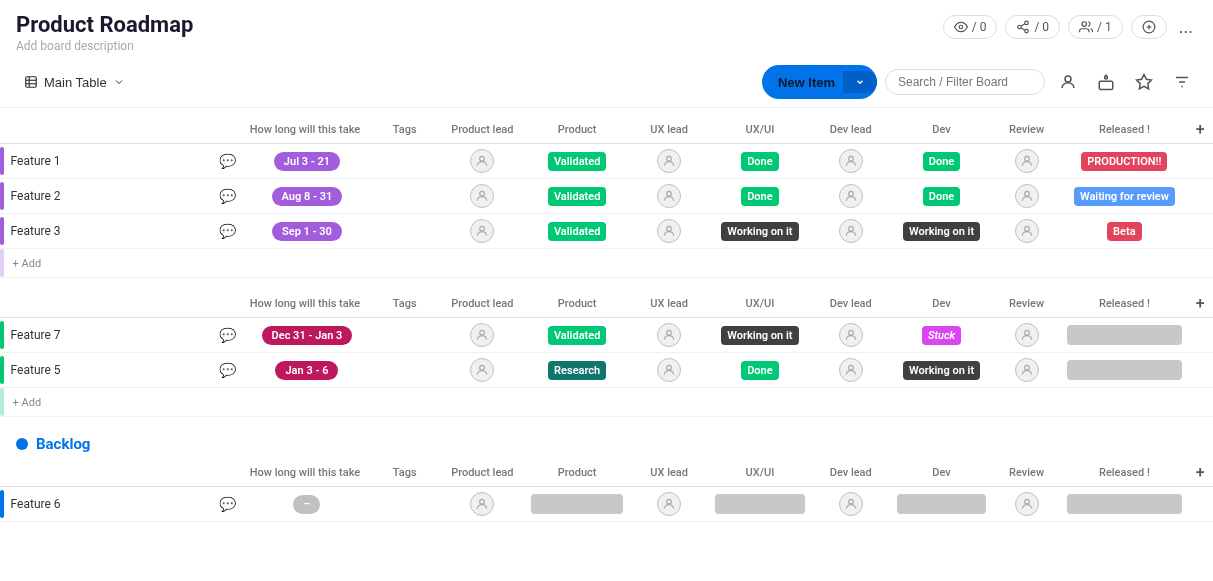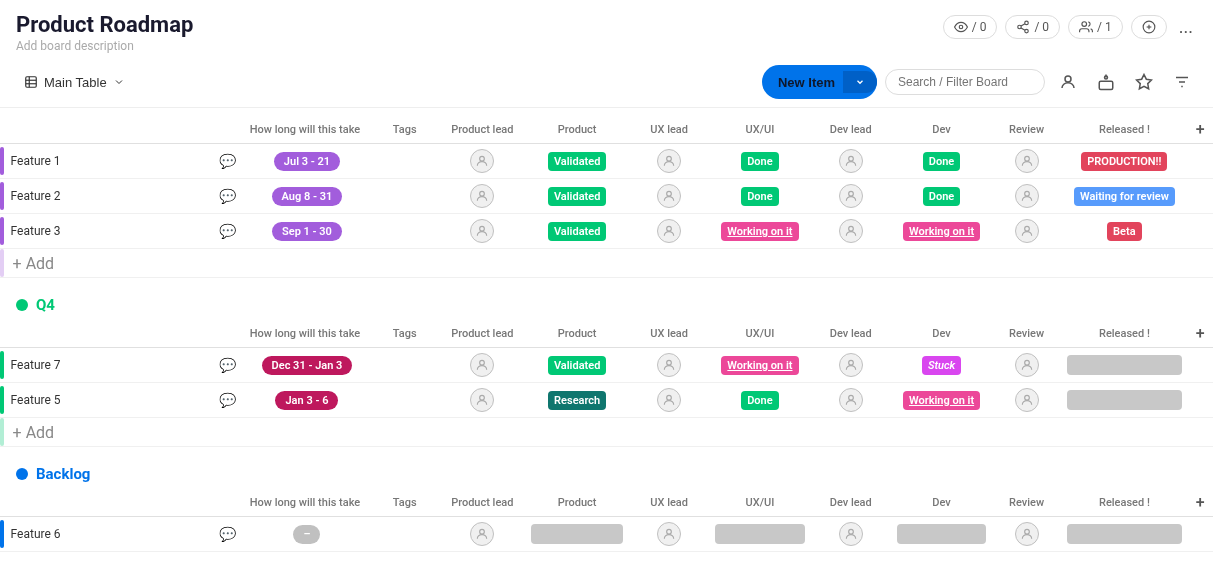--- a/index.html
+++ b/index.html
@@ -49,32 +49,32 @@
     .comment-icon { color: #c0c0c0; font-size: 14px; cursor: pointer; display: flex; justify-content: center; }
 
     .date-badge { border-radius: 20px; padding: 3px 10px; font-size: 11px; font-weight: 600; color: #fff; text-align: center; white-space: nowrap; cursor: pointer; }
     .date-purple { background: #a25ddc; }
     .date-green { background: #be185d; }
     .date-gray { background: #c0c0c0; }
 
     .status-badge { border-radius: 4px; padding: 3px 6px; font-size: 11px; font-weight: 600; color: #fff; text-align: center; white-space: nowrap; }
     .status-validated { background: #00c875; }
     .status-done { background: #00c875; }
-    .status-working { background: #ec4899; text-decoration: underline; }
+    .status-working { background: #404040; }
     .status-stuck { background: #d946ef; font-style: italic; }
     .status-research { background: #0f766e; }
     .status-production { background: #e2445c; }
     .status-waiting { background: #579bfc; }
     .status-beta { background: #e2445c; }
     .status-empty { background: #c8c8c8; height: 20px; border-radius: 4px; }
 
     .person-icon { width: 24px; height: 24px; border-radius: 50%; border: 1.5px solid #c0c0c0; background: #f0f0f0; display: flex; align-items: center; justify-content: center; margin: 0 auto; cursor: pointer; }
     .person-icon svg { width: 14px; height: 14px; color: #999; }
 
-    .add-row td { font-size: 16px; color: #888; padding: 4px 8px; cursor: pointer; }
+    .add-row td { font-size: 11px; color: #888; padding: 4px 8px; cursor: pointer; }
     .add-row-text { color: #888; }
 
     .center-cell { text-align: center; }
 
     
     ::-webkit-scrollbar { width: 6px; height: 6px; }
     ::-webkit-scrollbar-thumb { background: #ccc; border-radius: 3px; }
   </style>
 </head>
 <body>
@@ -366,24 +366,20 @@
         <td style="padding:0;width:4px;">
                   <div class="row-left-border-inner purple-border" style="opacity:0.3"></div>
                 </td>
         <td colspan="13"><span class="add-row-text">+ Add</span></td>
       </tr>
       </tbody>
     </table>
     </div>
       </div>
       <div class="group">
-    <div class="group-header">
-      <div class="group-color-dot" style="background:#00c875"></div>
-      <span class="group-title q4">Q4</span>
-    </div>
     <div class="table-container">
     <table>
       <colgroup>
         <col style="width:4px">
         <col style="width:180px">
         <col style="width:28px">
         <col style="width:110px">
         <col style="width:60px">
         <col style="width:75px">
         <col style="width:90px">

